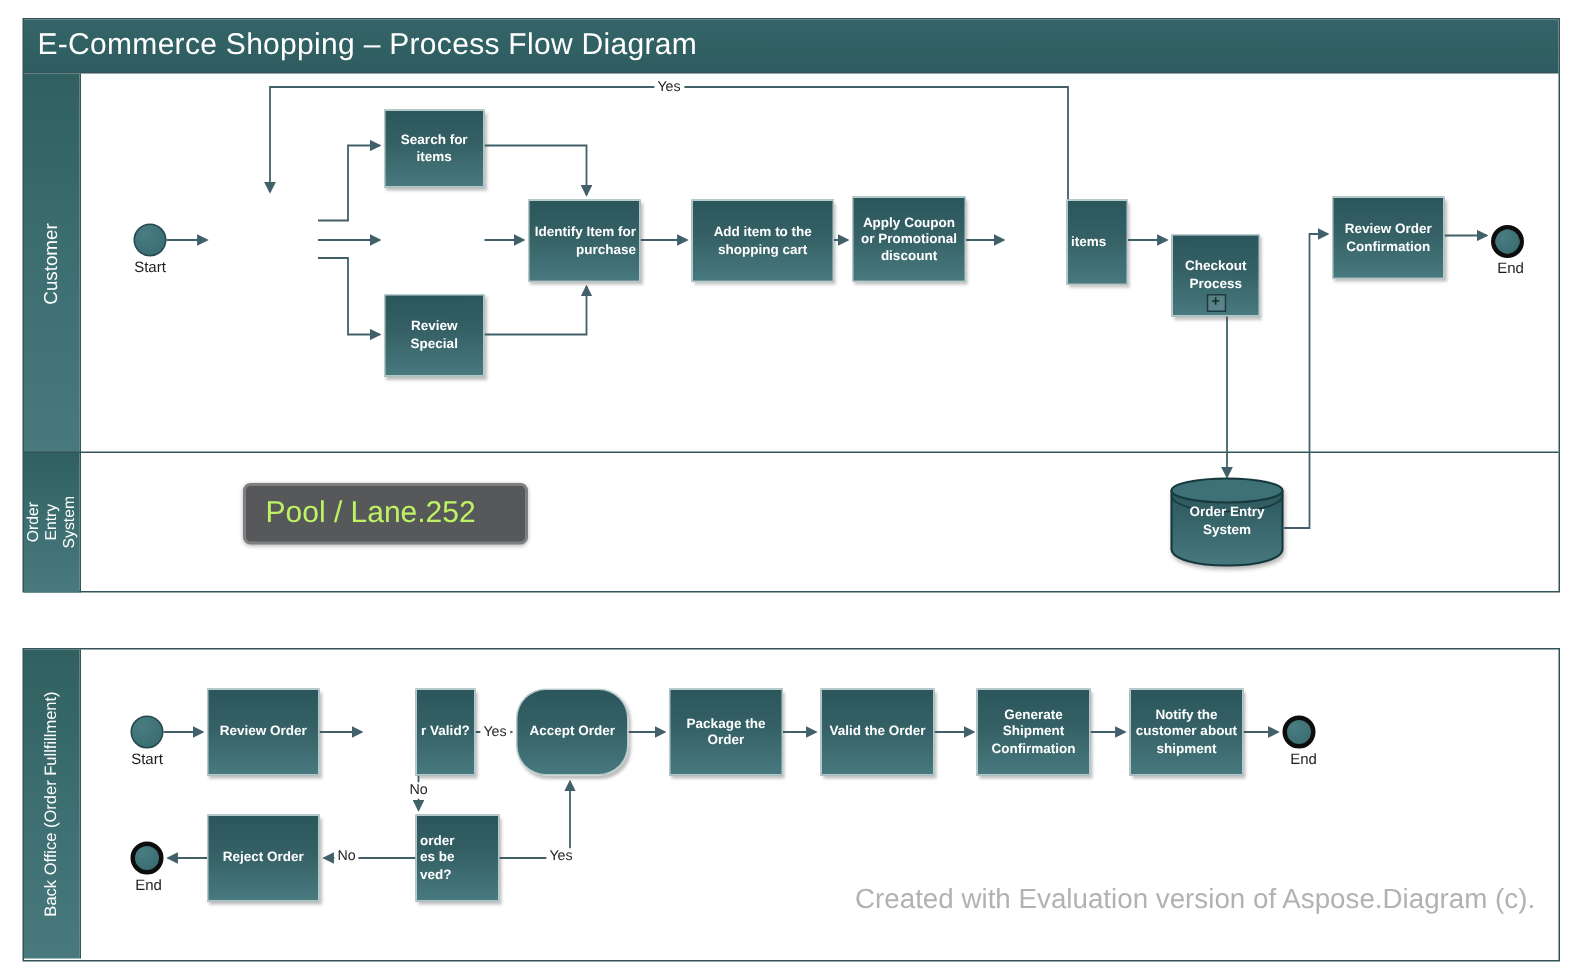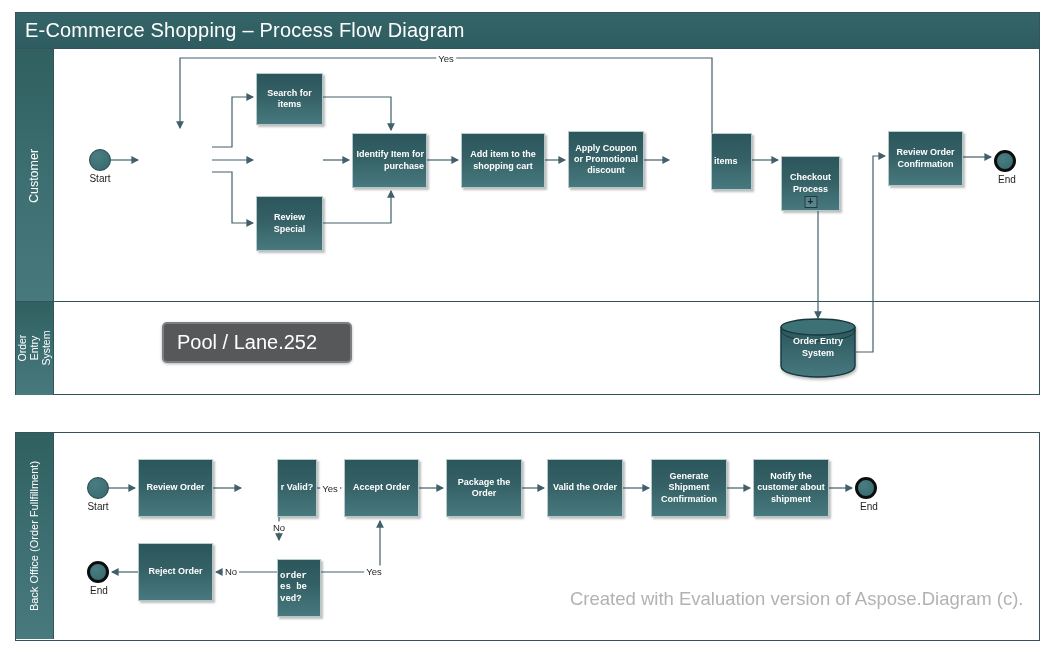--- a/index.html
+++ b/index.html
@@ -36,21 +36,21 @@
   .evt-label{position:absolute;transform:translate(-50%,0);font-size:10px;color:#1d1d1d;white-space:nowrap;}
 
   .clabel{position:absolute;transform:translate(-50%,-50%);background:#fff;color:#272727;
     font-size:9.5px;padding:0 2px;line-height:11px;white-space:nowrap;}
 
   .cyl-wrap{position:absolute;}
   .cyl-label{position:absolute;left:0;right:0;top:20px;color:#fff;font-size:9px;font-weight:700;
     text-align:center;line-height:1.3;}
 
   .tooltip{position:absolute;background:#57585a;border:2px solid #7e7f81;border-radius:5px;
-    color:#ffffff;font-size:20px;display:flex;align-items:center;padding-left:13px;box-sizing:border-box;
+    color:#bef264;font-size:20px;display:flex;align-items:center;padding-left:13px;box-sizing:border-box;
     box-shadow:0 1px 3px rgba(0,0,0,.3);}
 
   .watermark{position:absolute;color:#b2b2b2;font-size:18.5px;white-space:nowrap;}
 
   svg.connectors{position:absolute;left:0;top:0;pointer-events:none;}
 </style>
 </head>
 <body>
 
 <div id="canvas">
@@ -117,21 +117,21 @@
 
   <div class="task" style="left:256px;top:73px;width:67px;height:52px;">
     <span>Search for items</span>
   </div>
   <div class="task" style="left:256px;top:196px;width:67px;height:55px;">
     <span>Review Special</span>
   </div>
   <div class="task" style="left:352px;top:133px;width:75px;height:55px;text-align:right;">
     <span>Identify Item for purchase</span>
   </div>
-  <div class="task" style="left:461px;top:133px;width:84px;height:55px;">
+  <div class="task" style="left:461px;top:133px;width:95px;height:55px;">
     <span>Add item to the shopping cart</span>
   </div>
   <div class="task" style="left:568px;top:131px;width:76px;height:57px;">
     <span>Apply Coupon or Promotional discount</span>
   </div>
   <div class="task clip" style="left:711px;top:133px;width:41px;height:57px;text-align:center;">
     <span>items</span>
   </div>
   <div class="task" style="left:781px;top:133px;width:59px;height:55px;margin-top:23px;">
     <span>Checkout Process</span>
@@ -167,39 +167,39 @@
 
   <div class="event start" style="left:87px;top:477px;"></div>
   <div class="evt-label" style="left:98px;top:501px;">Start</div>
 
   <div class="task" style="left:138px;top:459px;width:75px;height:58px;">
     <span>Review Order</span>
   </div>
   <div class="task" style="left:277px;top:459px;width:40px;height:58px;">
     <span>r Valid?</span>
   </div>
-  <div class="task" style="left:344px;top:459px;width:75px;height:58px;">
+  <div class="task" style="left:344px;top:459px;width:75px;height:58px;border-radius:20px;">
     <span>Accept Order</span>
   </div>
   <div class="task" style="left:446px;top:459px;width:76px;height:58px;">
     <span>Package the Order</span>
   </div>
   <div class="task" style="left:547px;top:459px;width:76px;height:58px;">
     <span>Valid the Order</span>
   </div>
   <div class="task" style="left:651px;top:459px;width:76px;height:58px;">
     <span>Generate Shipment Confirmation</span>
   </div>
   <div class="task" style="left:753px;top:459px;width:76px;height:58px;">
     <span>Notify the customer about shipment</span>
   </div>
   <div class="event end" style="left:855px;top:477px;"></div>
   <div class="evt-label" style="left:869px;top:501px;">End</div>
 
-  <div class="task clip" style="left:277px;top:559px;width:44px;height:58px;font-family:Liberation Mono, monospace;">
+  <div class="task clip" style="left:277px;top:543px;width:56px;height:58px;">
     <span class="pre">order
 es be
 ved?</span>
   </div>
   <div class="task" style="left:138px;top:543px;width:75px;height:58px;">
     <span>Reject Order</span>
   </div>
   <div class="event end" style="left:87px;top:561px;"></div>
   <div class="evt-label" style="left:99px;top:585px;">End</div>
 

